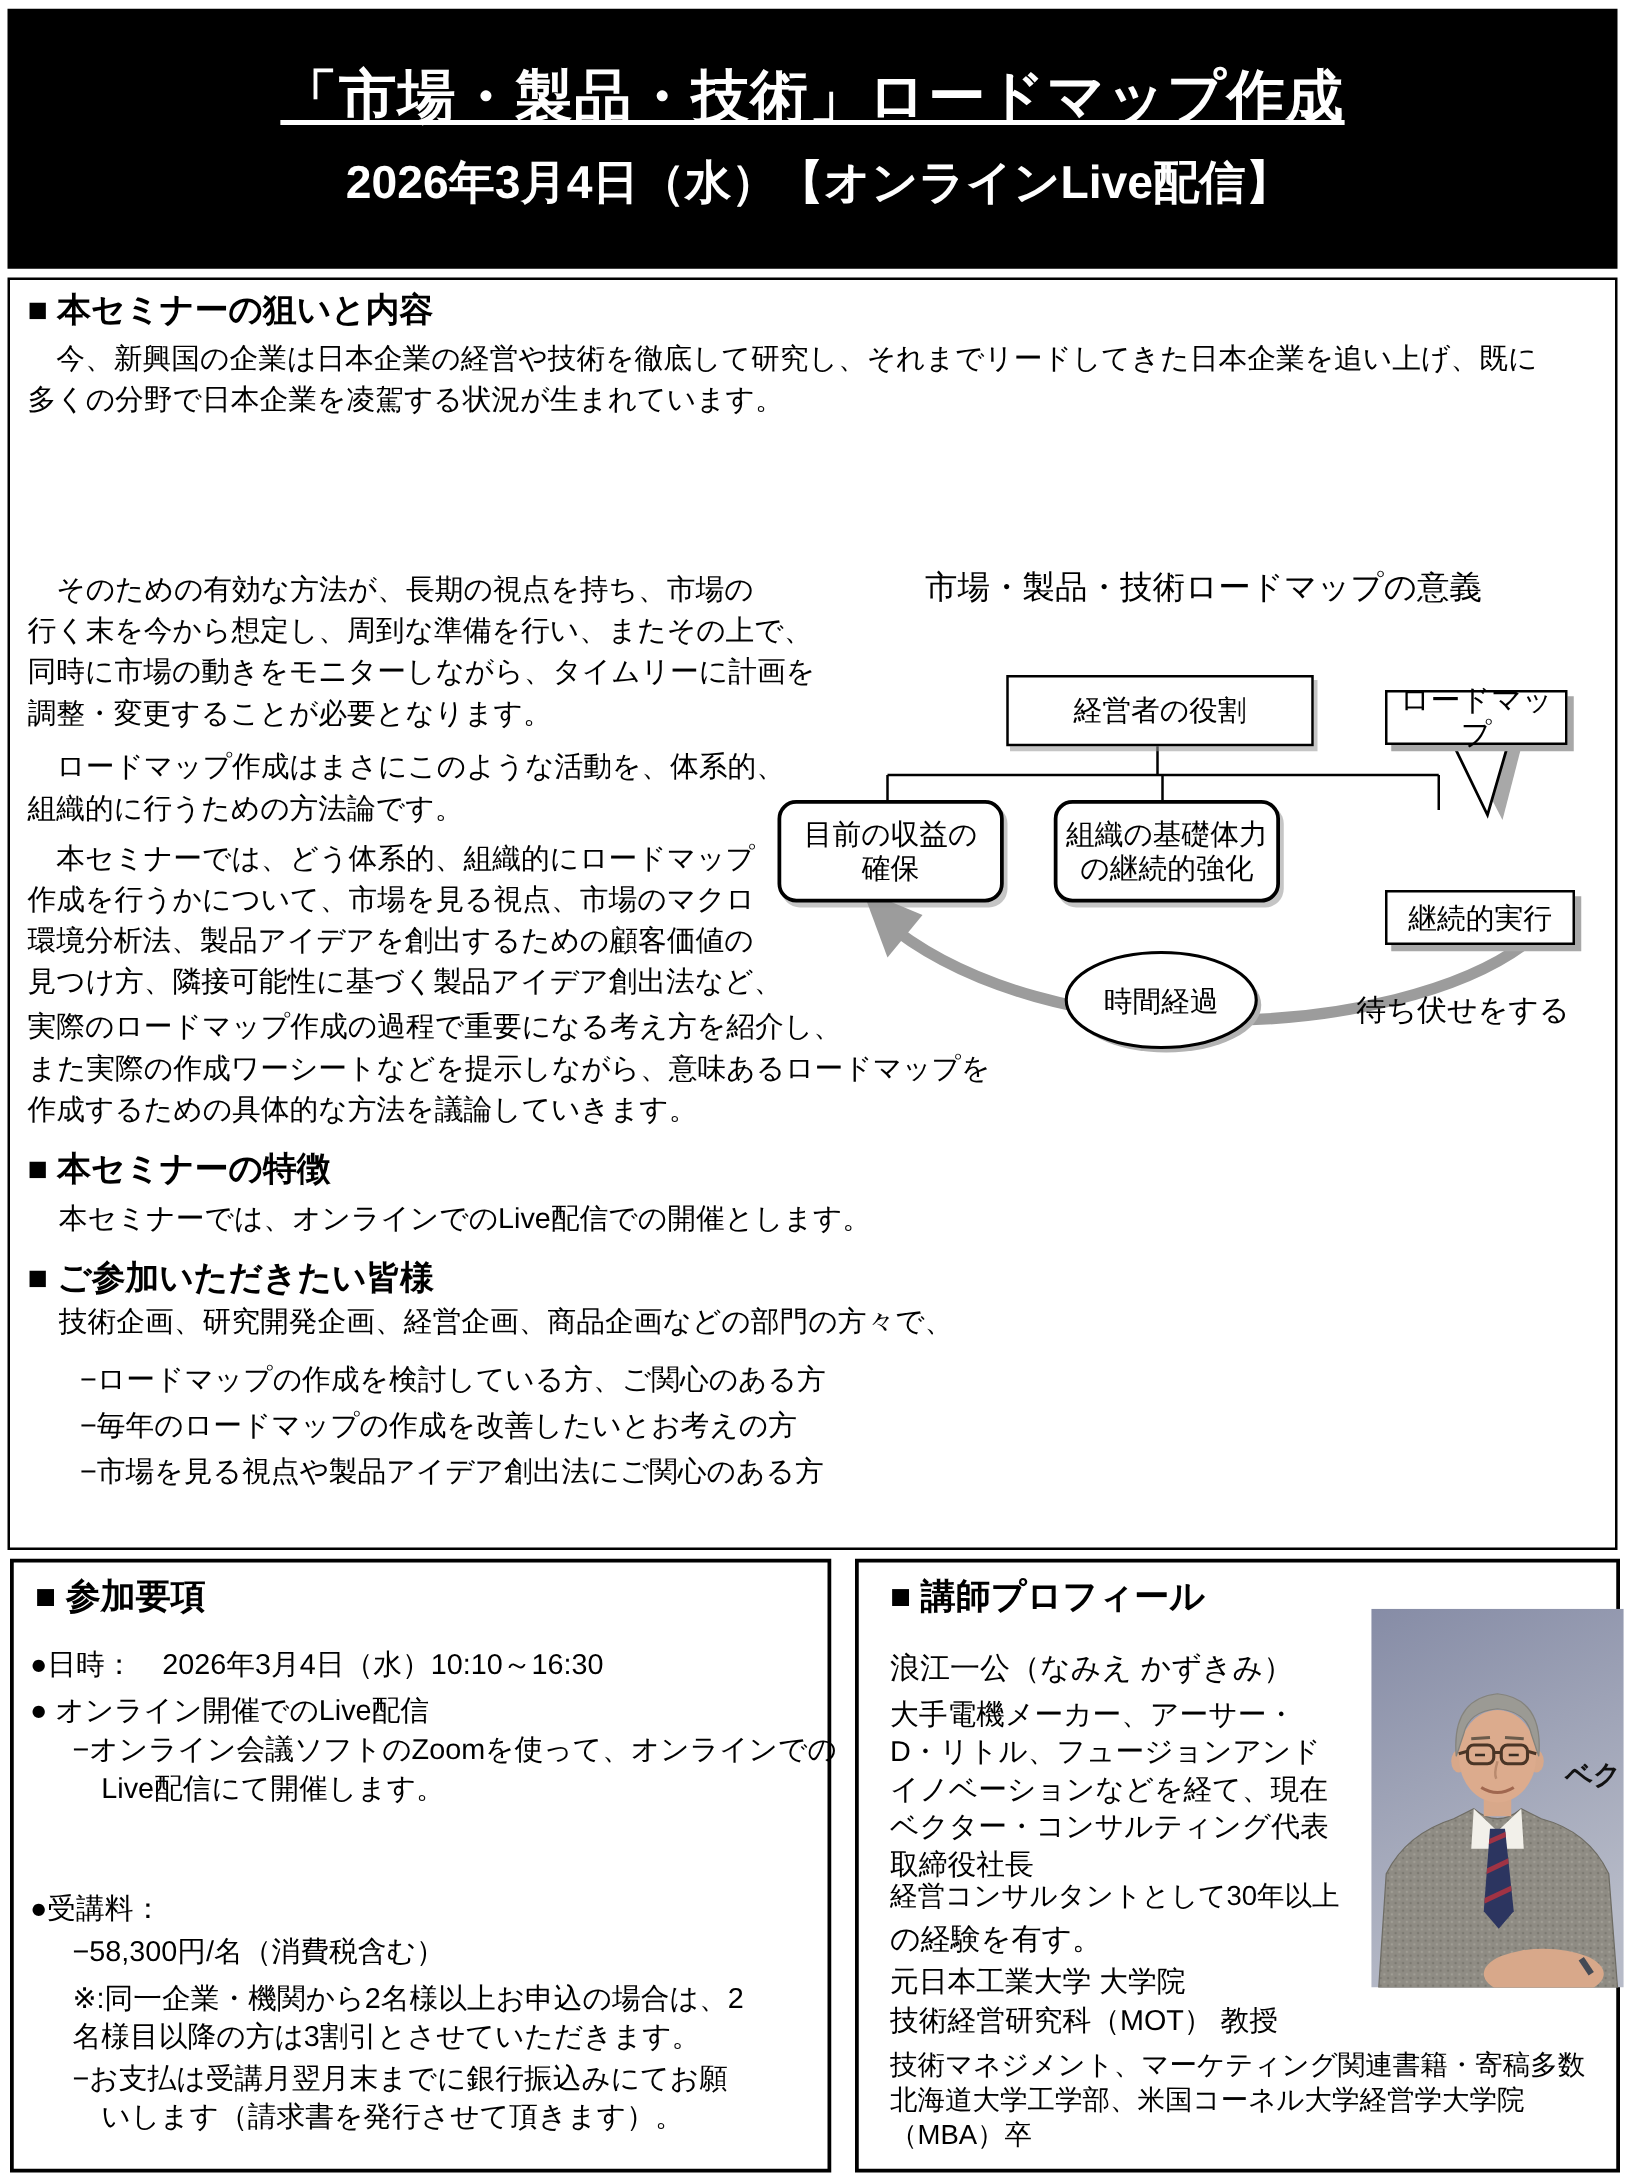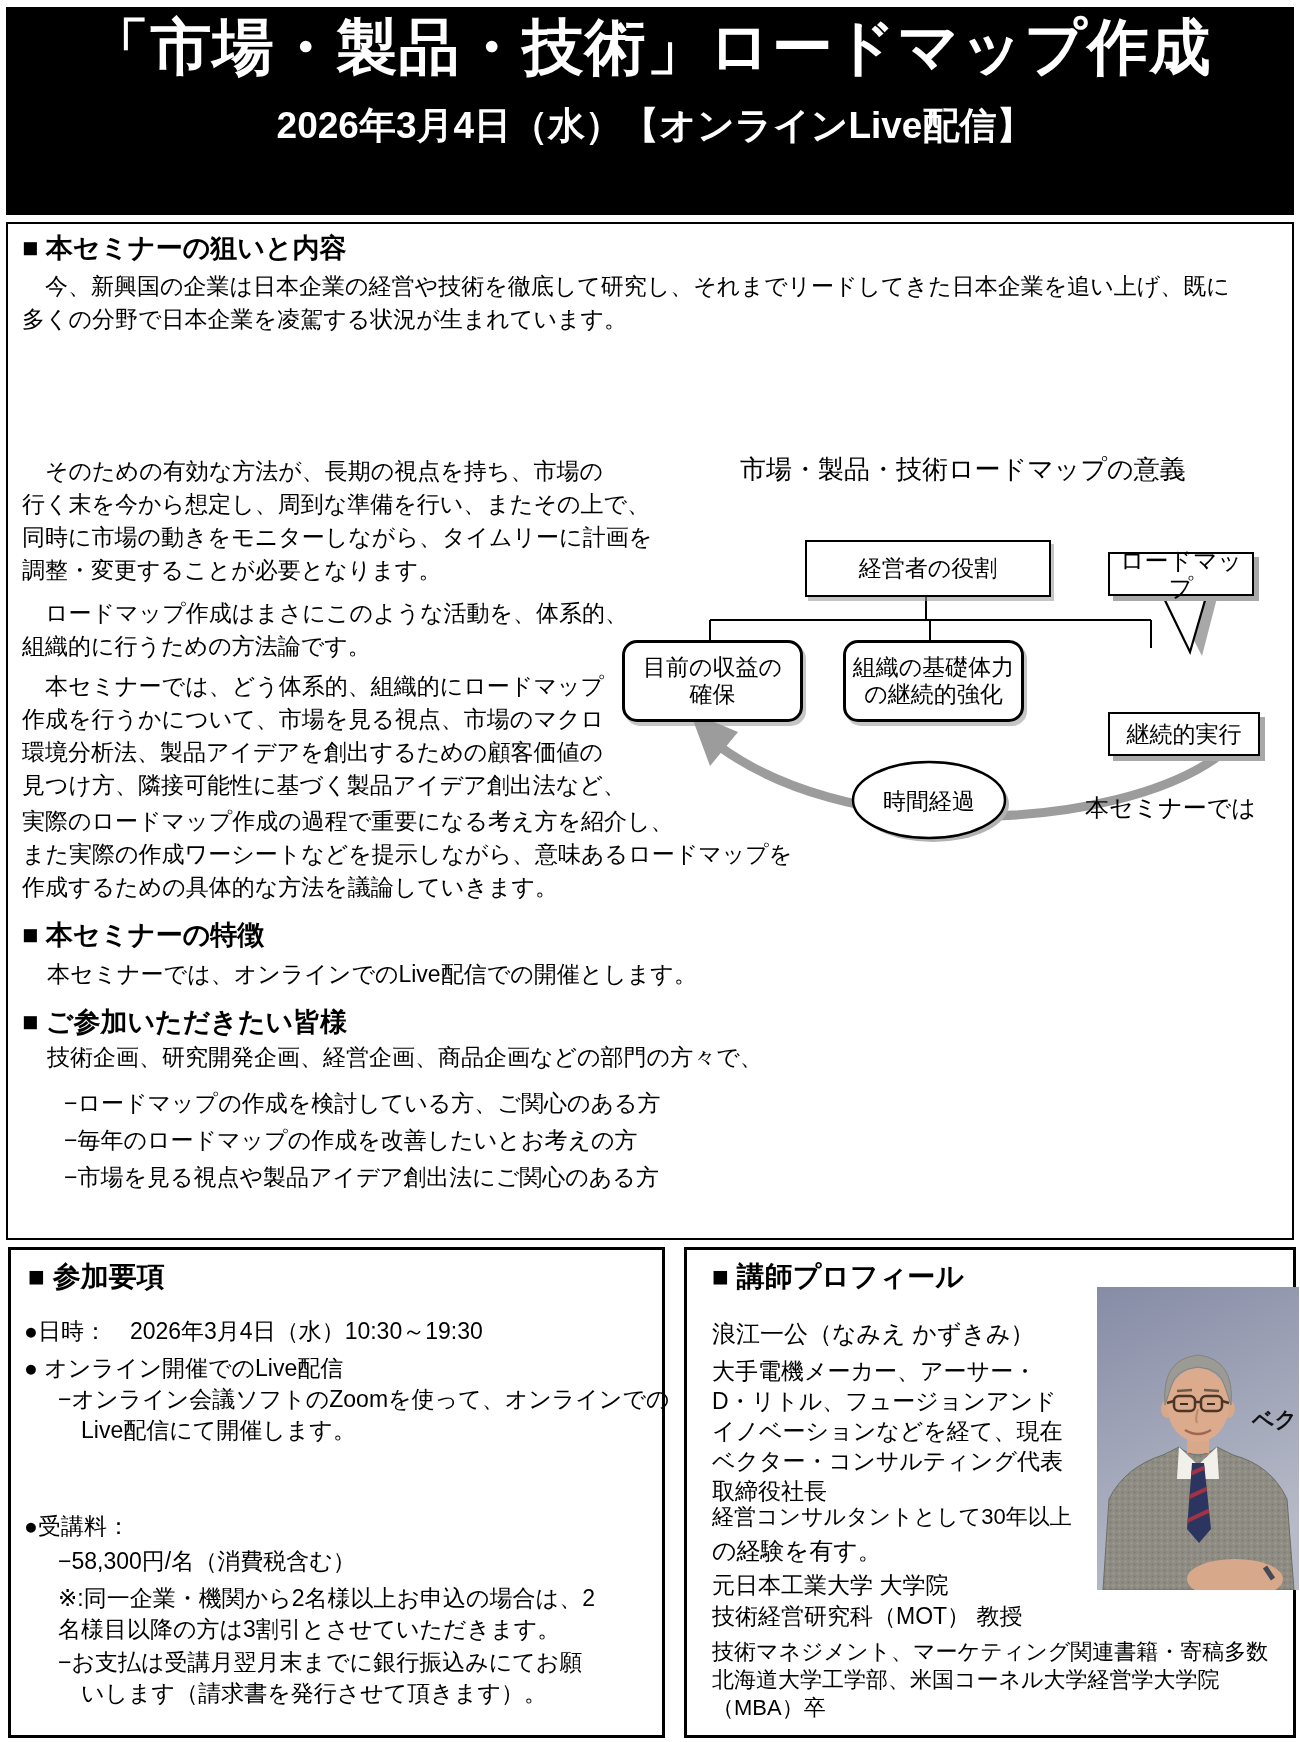--- a/index.html
+++ b/index.html
@@ -1,21 +1,21 @@
 <!DOCTYPE html>
 <html lang="ja"><head>
 <meta charset="utf-8">
 <style>
   html,body{margin:0;padding:0;background:#fff;}
   .page{position:relative;width:1300px;height:1742px;background:#fff;overflow:hidden;
         font-family:"Liberation Sans","DejaVu Sans",sans-serif;color:#000;}
   .abs{position:absolute;white-space:nowrap;}
   
   .banner{position:absolute;left:6px;top:7px;width:1288px;height:208px;background:#000;color:#fff;text-align:center;}
-  .banner .t1{font-size:61px;font-weight:bold;letter-spacing:1px;}
+  .banner .t1{margin-top:40px;font-size:46px;font-weight:bold;letter-spacing:1px;text-decoration:underline;}
   .banner .t2{margin-top:12px;font-size:37px;font-weight:bold;padding-left:10px;}
   
   .mainbox{position:absolute;left:6px;top:222px;width:1284px;height:1014px;border:2px solid #000;background:#fff;}
   .box-left{position:absolute;left:8px;top:1247px;width:651px;height:485px;border:3px solid #000;background:#fff;}
   .box-right{position:absolute;left:684px;top:1247px;width:606px;height:485px;border:3px solid #000;background:#fff;}
   
   .h1{font-size:27px;font-weight:bold;}
   .h2{font-size:28px;font-weight:bold;text-align:right;}
   .body{font-size:23px;line-height:33px;}
   .body37{font-size:23px;line-height:37px;}
@@ -78,25 +78,25 @@
     <ellipse cx="393" cy="374" rx="76" ry="38" fill="#b3b3b3"></ellipse>
     <ellipse cx="389" cy="370" rx="76" ry="38" fill="#fff" stroke="#000" stroke-width="2.5"></ellipse>
   </svg>
 
   <div class="node" style="left:805px;top:540px;width:242px;height:53px;">経営者の役割</div>
   <div class="node shadowed" style="left:1108px;top:552px;width:142px;height:40px;font-size:24px;z-index:4;">ロードマップ</div>
   <div class="node round" style="left:622px;top:640px;width:175px;height:76px;">目前の収益の<br>確保</div>
   <div class="node round" style="left:843px;top:640px;width:175px;height:76px;">組織の基礎体力<br>の継続的強化</div>
   <div class="node shadowed" style="left:1108px;top:712px;width:148px;height:40px;z-index:4;">継続的実行</div>
   <div class="dg-label" style="left:853px;top:786px;width:152px;text-align:center;">時間経過</div>
-  <div class="dg-label" style="left:1085px;top:792px;font-size:24px;">本セミナーでは</div>
+  <div class="dg-label" style="left:1085px;top:792px;font-size:24px;">待ち伏せをする</div>
 
   <div class="box-left"></div>
   <div class="abs h2" style="left:28px;top:1258px;">■ 参加要項</div>
-  <div class="abs body" style="left:24px;top:1315px;">●日時：　2026年3月4日（水）10:30～19:30</div>
+  <div class="abs body" style="left:24px;top:1315px;">●日時：　2026年3月4日（水）10:10～16:30</div>
   <div class="abs body" style="left:24px;top:1352px;">● オンライン開催でのLive配信</div>
   <div class="abs body" style="left:58px;top:1384px;line-height:31px;">−オンライン会議ソフトのZoomを使って、オンラインでの<br>　Live配信にて開催します。</div>
   <div class="abs body" style="left:24px;top:1510px;">●受講料：</div>
   <div class="abs body" style="left:58px;top:1545px;">−58,300円/名（消費税含む）</div>
   <div class="abs body" style="left:58px;top:1583px;line-height:31px;">※:同一企業・機関から2名様以上お申込の場合は、2<br>名様目以降の方は3割引とさせていただきます。</div>
   <div class="abs body" style="left:58px;top:1647px;line-height:31px;">−お支払は受講月翌月末までに銀行振込みにてお願<br>　いします（請求書を発行させて頂きます）。</div>
 
   <div class="box-right"></div>
   <div class="abs h2" style="left:712px;top:1258px;">■ 講師プロフィール</div>
   <div class="abs" style="left:712px;top:1318px;font-size:24px;">浪江一公（なみえ かずきみ）</div>

